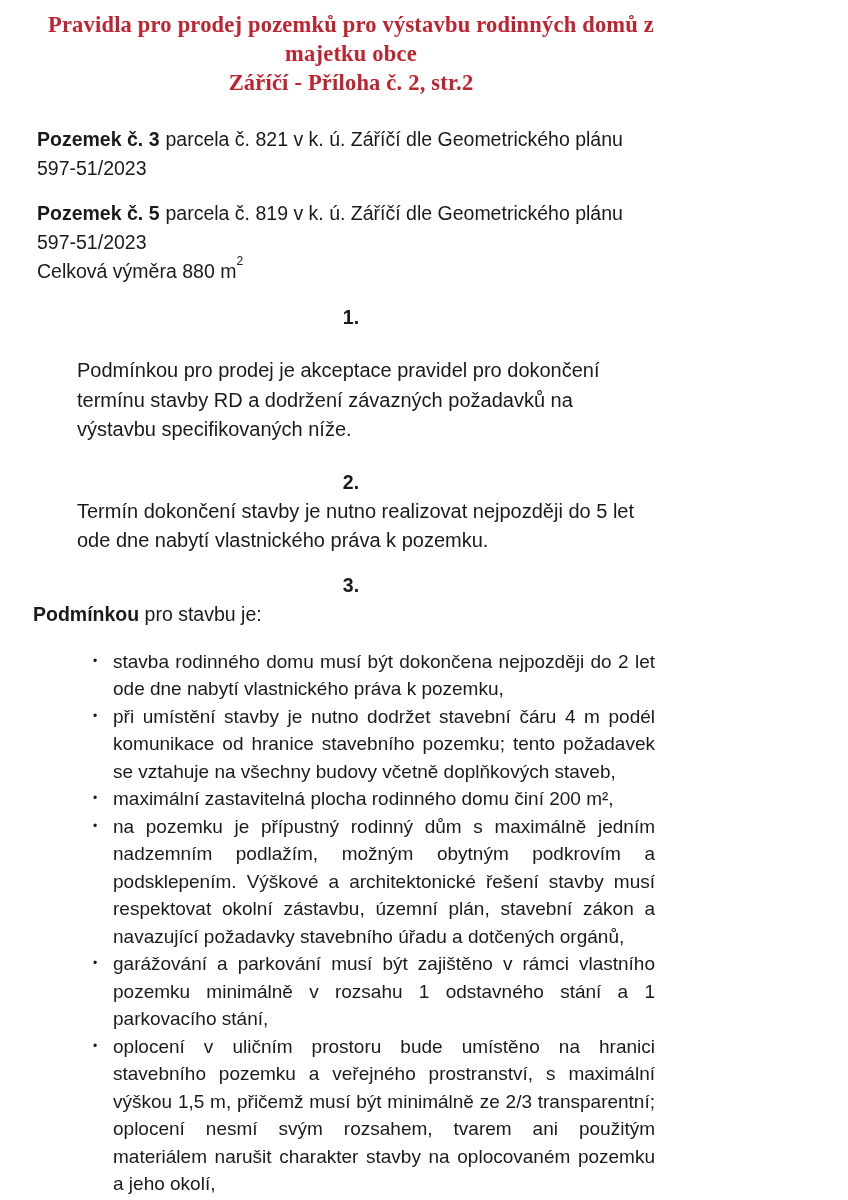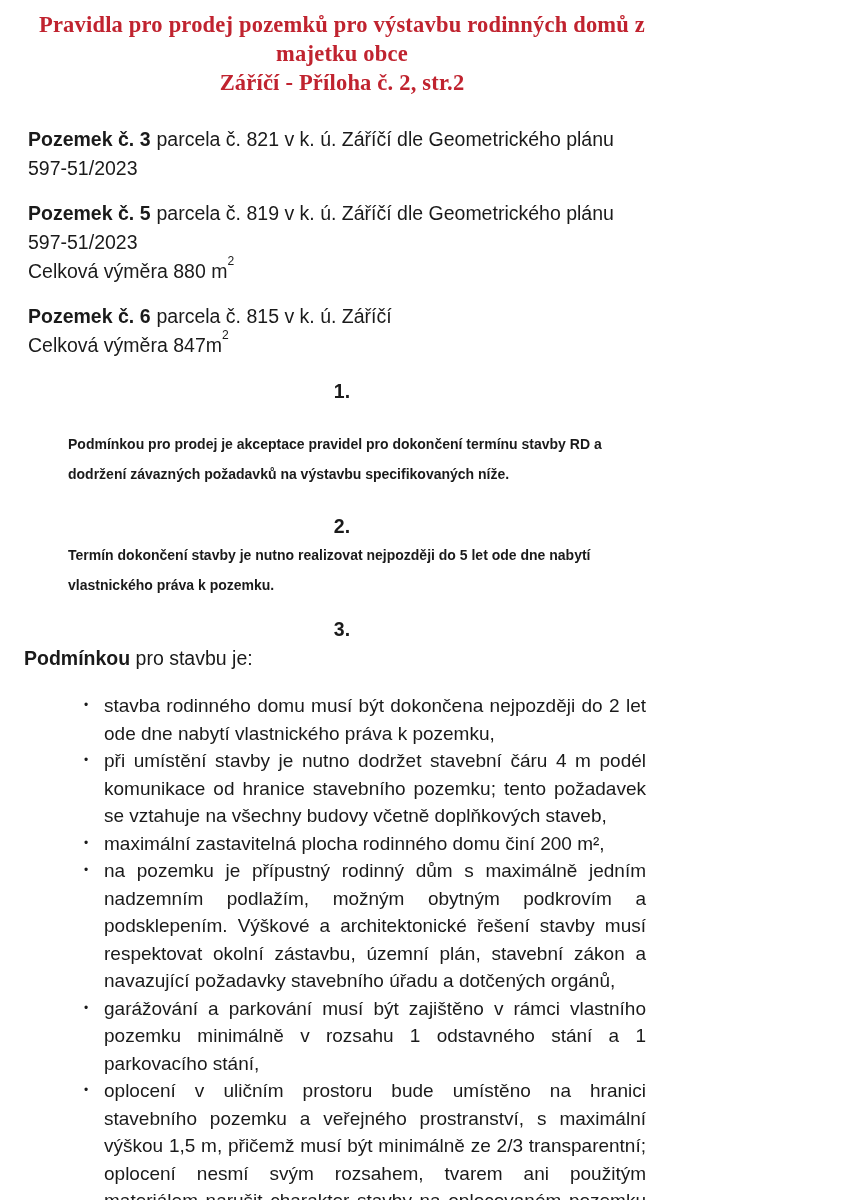--- a/index.html
+++ b/index.html
@@ -4,20 +4,21 @@
 <style>
   html,body{margin:0;padding:0;background:#ffffff;}
   .page{
     position:relative;
     width:684px;height:1200px;
     background:#ffffff;
     overflow:hidden;
     font-family:"Liberation Sans",sans-serif;
     color:#1a1a1a;
     box-sizing:border-box;
+    margin-left:9px;
   }
   .title{
     padding-top:10px;
     text-align:center;
     font-family:"Liberation Serif",serif;
     font-weight:bold;
     font-size:22.5px;
     line-height:29px;
     color:#c0232f;
     letter-spacing:0.2px;
@@ -28,22 +29,22 @@
   .plot:last-child{margin-bottom:0;}
   .plot-label{font-weight:bold;}
   .plot-details{margin-left:6px;}
   .area-line{display:block;}
   sup.sq{font-size:0.62em;line-height:0;position:relative;top:-0.45em;}
   .num{font-weight:bold;font-size:19.5px;line-height:26px;text-align:center;}
   .num-1{margin-top:18px;}
   .num-2{margin-top:24px;}
   .num-3{margin-top:16px;}
   .para{
-    font-weight:bold;
-    font-size:14px;
+    font-weight:normal;
+    font-size:20px;
     line-height:29.5px;
     padding-left:68px;
     padding-right:58px;
   }
   .para-1{margin-top:26px;}
   .para-2{margin-top:2px;}
   .lead{margin-top:2px;padding-left:24px;font-size:19.5px;line-height:28px;}
   .lead-bold{font-weight:bold;}
   .bullets{
     margin:20px 0 0 0;
@@ -65,24 +66,20 @@
     <span class="title-line">Záříčí - Příloha č. 2, str.2</span>
   </div>
 
   <div class="plots">
     <div class="plot">
       <span class="plot-label">Pozemek č. 3</span><span class="plot-details">parcela č. 821 v k. ú. Záříčí dle Geometrického plánu 597-51/2023</span>
     </div>
     <div class="plot">
       <span class="plot-label">Pozemek č. 5</span><span class="plot-details">parcela č. 819 v k. ú. Záříčí dle Geometrického plánu 597-51/2023</span>
       <span class="area-line"><span>Celková výměra 880 m</span><sup class="sq">2</sup></span>
-    </div>
-    <div class="plot">
-      <span class="plot-label">Pozemek č. 6</span><span class="plot-details">parcela č. 815 v k. ú. Záříčí</span>
-      <span class="area-line"><span>Celková výměra 847m</span><sup class="sq">2</sup></span>
     </div>
   </div>
 
   <div class="num num-1">1.</div>
   <div class="para para-1">Podmínkou pro prodej je akceptace pravidel pro dokončení termínu stavby RD a dodržení závazných požadavků na výstavbu specifikovaných níže.</div>
 
   <div class="num num-2">2.</div>
   <div class="para para-2">Termín dokončení stavby je nutno realizovat nejpozději do 5 let ode dne nabytí vlastnického práva k pozemku.</div>
 
   <div class="num num-3">3.</div>

